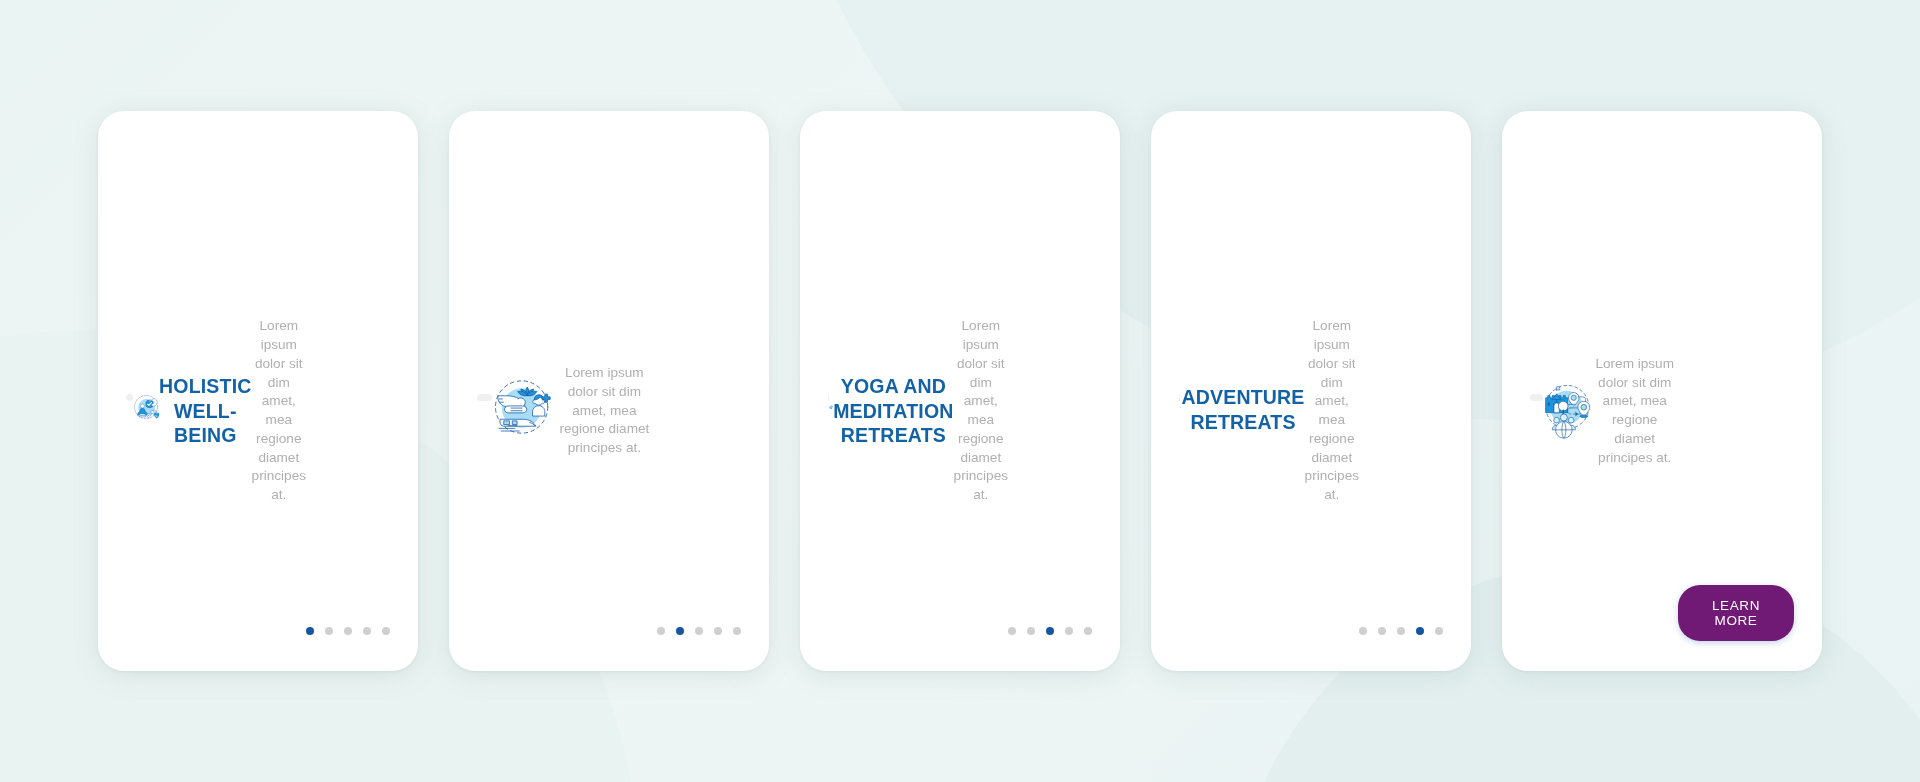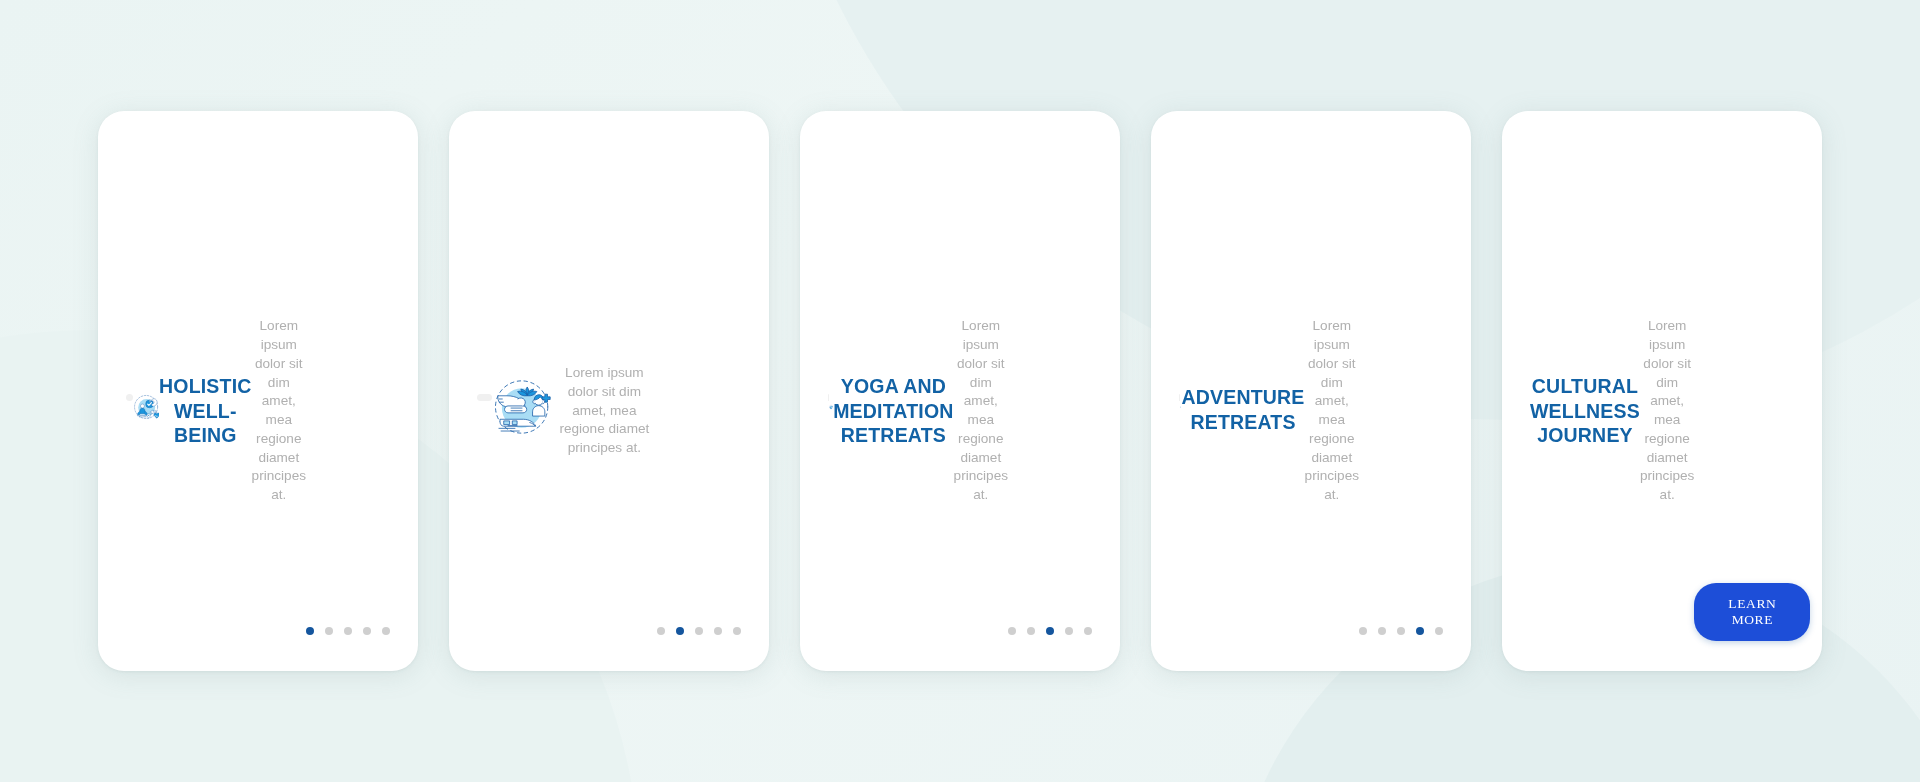--- a/index.html
+++ b/index.html
@@ -42,24 +42,24 @@
   .body-text {
     margin-top:18px;
     font-size:13.6px; color:#b0b0b0; text-align:center; line-height:1.38;
     max-width:200px;
   }
   .dots { display:flex; gap:11px; margin-top:auto; margin-bottom:36px; }
   .dot { width:8px; height:8px; border-radius:50%; background:#cfcfcf; }
   .dot.active { background:#15569e; }
   .cta {
     margin-top:auto; margin-bottom:30px;
-    background:#1d4ed8; color:#fff;
+    background:#701a75; color:#fff;
     border:none; border-radius:22px;
     padding:13px 34px;
-    font-size:13.5px; font-family:Liberation Serif, serif;
+    font-size:13.5px; font-family:Liberation Sans, sans-serif;
     letter-spacing:.6px; cursor:pointer;
     box-shadow:0 2px 6px rgba(21,86,158,.25);
   }
 </style>
 </head>
 <body>
 
 <div class="bg">
   <div class="bg-blob blob-a"></div>
   <div class="bg-blob blob-b"></div>
@@ -360,24 +360,20 @@
           <path d="M108 212c0-12 9-21 20-21s20 9 20 21z" fill="#d9f0fb" stroke="#1a5fa8" stroke-width="3" stroke-linejoin="round"></path>
           <circle cx="95" cy="156" r="16" fill="#d9f0fb" stroke="#1a5fa8" stroke-width="3"></circle>
           <path d="M70 210c0-15 11-26 25-26s25 11 25 26z" fill="#d9f0fb" stroke="#1a5fa8" stroke-width="3" stroke-linejoin="round"></path>
         </g>
         <g>
           <circle cx="95" cy="212" r="38" fill="#fff" stroke="#1a5fa8" stroke-width="3"></circle>
           <path d="M57 212h76M95 174c12 12 12 64 0 76M95 174c-12 12-12 64 0 76" fill="none" stroke="#1a5fa8" stroke-width="3"></path>
         </g>
       </svg>
     </div>
-    <div class="title">
-      <span>CULTURAL</span><br>
-      <span>WELLNESS JOURNEY</span>
-    </div>
     <div class="body-text">
       <span>Lorem ipsum dolor sit dim</span>
       <span>amet, mea regione diamet</span>
       <span>principes at.</span>
     </div>
     <button class="cta">LEARN MORE</button>
   </div>
 
 </div>
 

